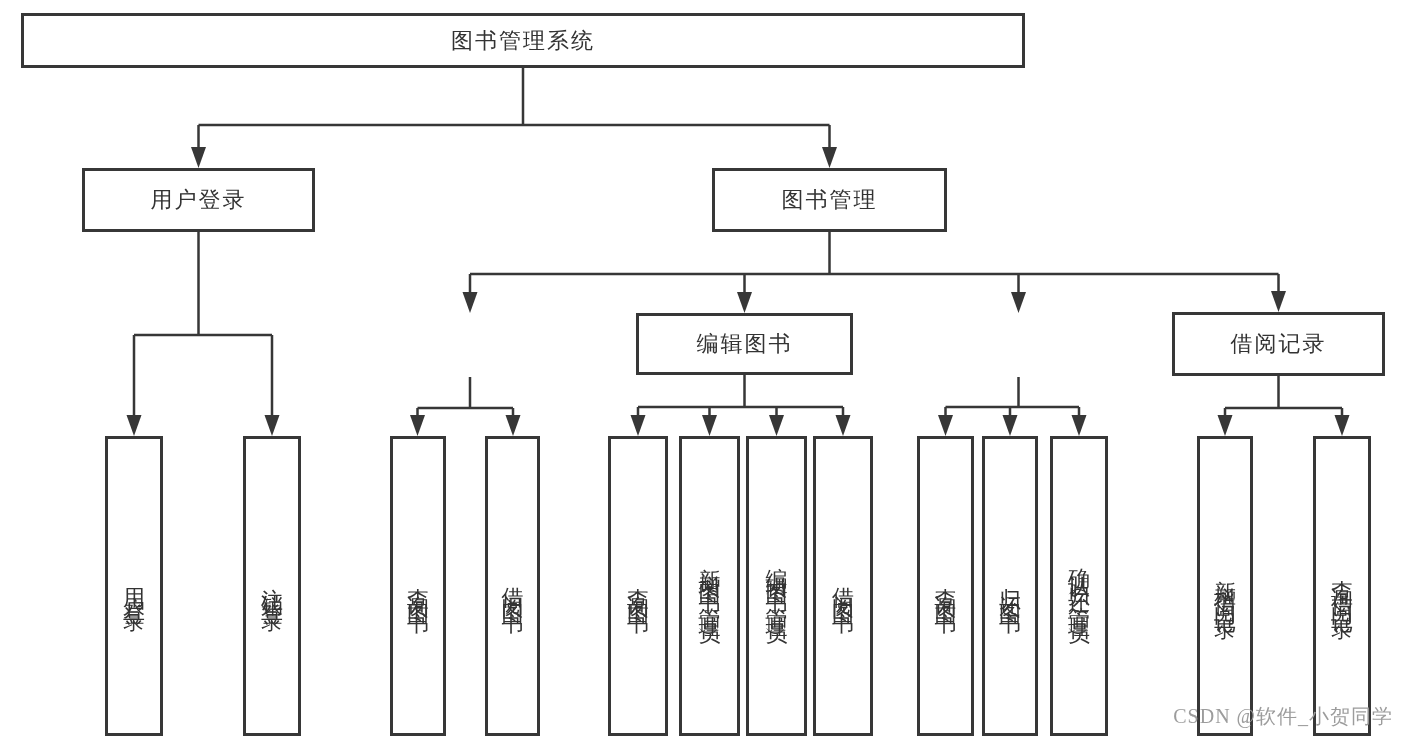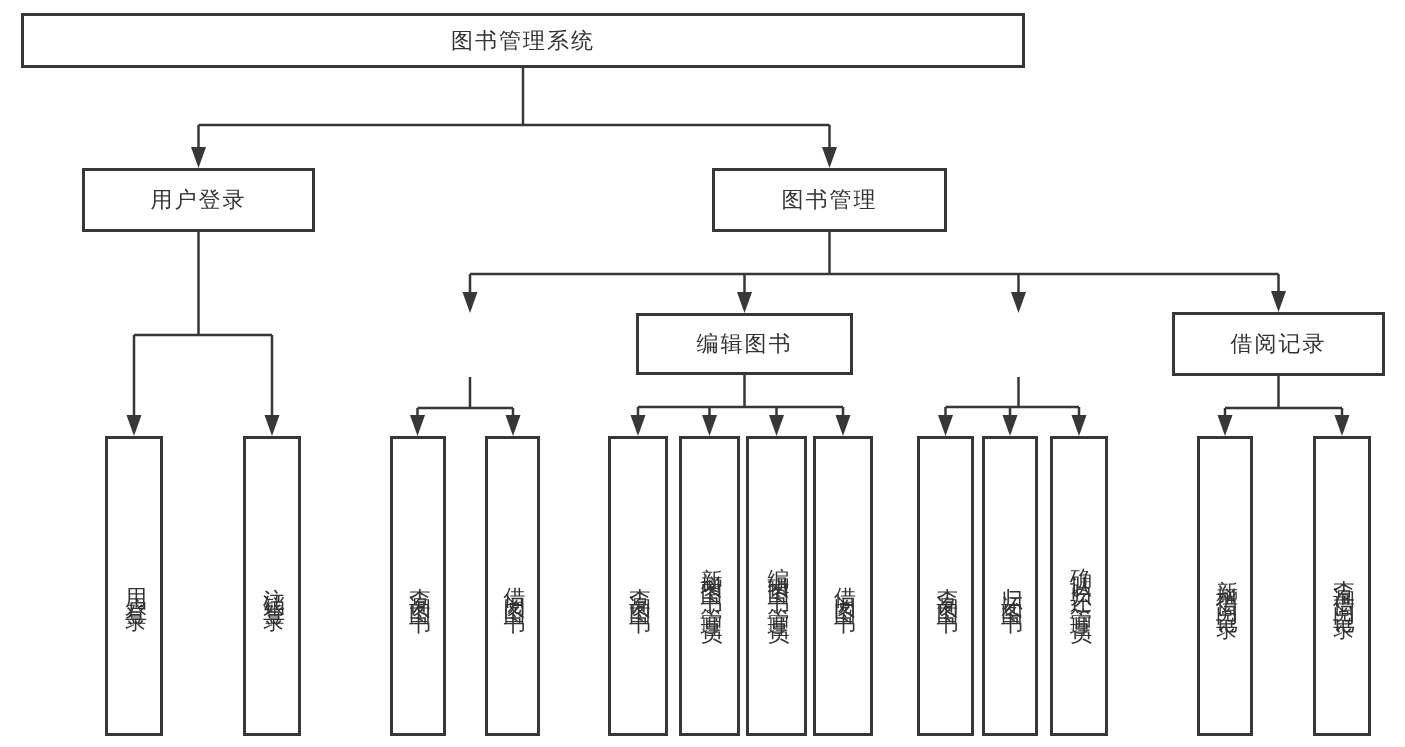--- a/index.html
+++ b/index.html
@@ -1,20 +1,20 @@
 <!DOCTYPE html>
 <html><head>
 <meta charset="utf-8">
 <style>
   html,body{margin:0;padding:0;background:#ffffff;}
   #canvas{
     position:relative;
     width:1405px;height:736px;
     background:#ffffff;
-    font-family:Liberation Mono, monospace;
+    font-family:Liberation Serif, serif;
     overflow:hidden;
     border-radius:19px;
   }
   #wires{position:absolute;left:0;top:0;width:1405px;height:747px;}
   .hnode{
     position:absolute;box-sizing:border-box;
     background:#ffffff;border:3px solid #373737;
     display:flex;align-items:center;justify-content:center;
     font-size:22px;color:#333333;letter-spacing:2px;
   }
@@ -138,13 +138,14 @@
     <span>确认归还（管理员）</span>
   </div>
 
   <div class="leaf" style="left:1197px;width:56px">
     <span>新增借阅记录</span>
   </div>
   <div class="leaf" style="left:1313px;width:58px">
     <span>查询借阅记录</span>
   </div>
 
+  <div class="watermark">CSDN @软件_小贺同学</div>
 </div>
 
 </body></html>

